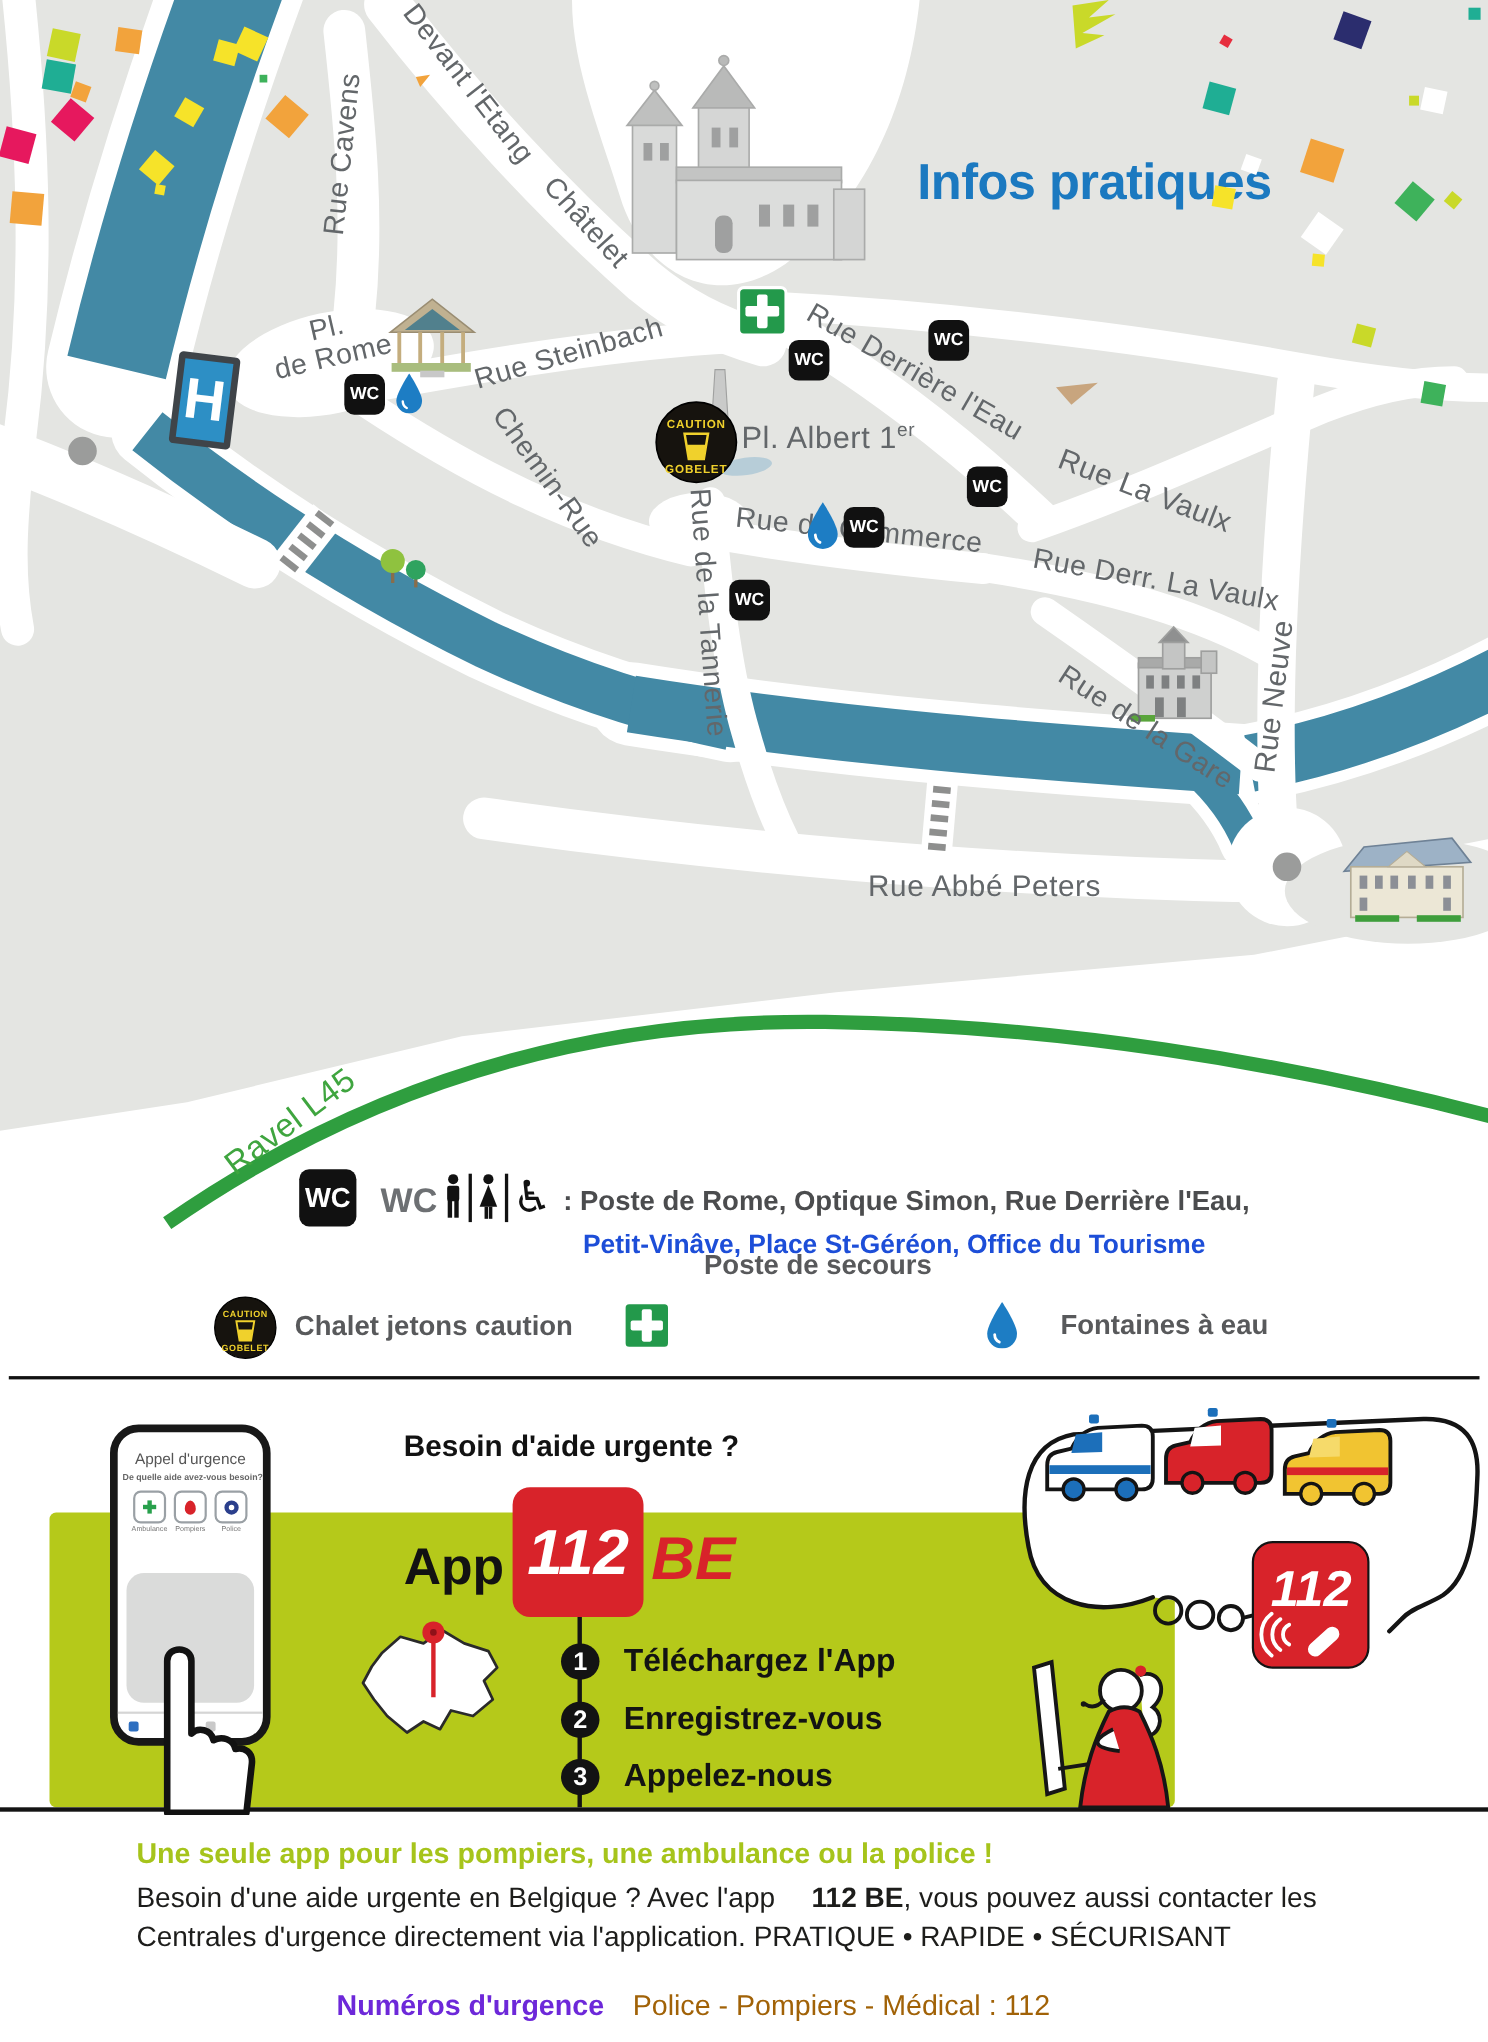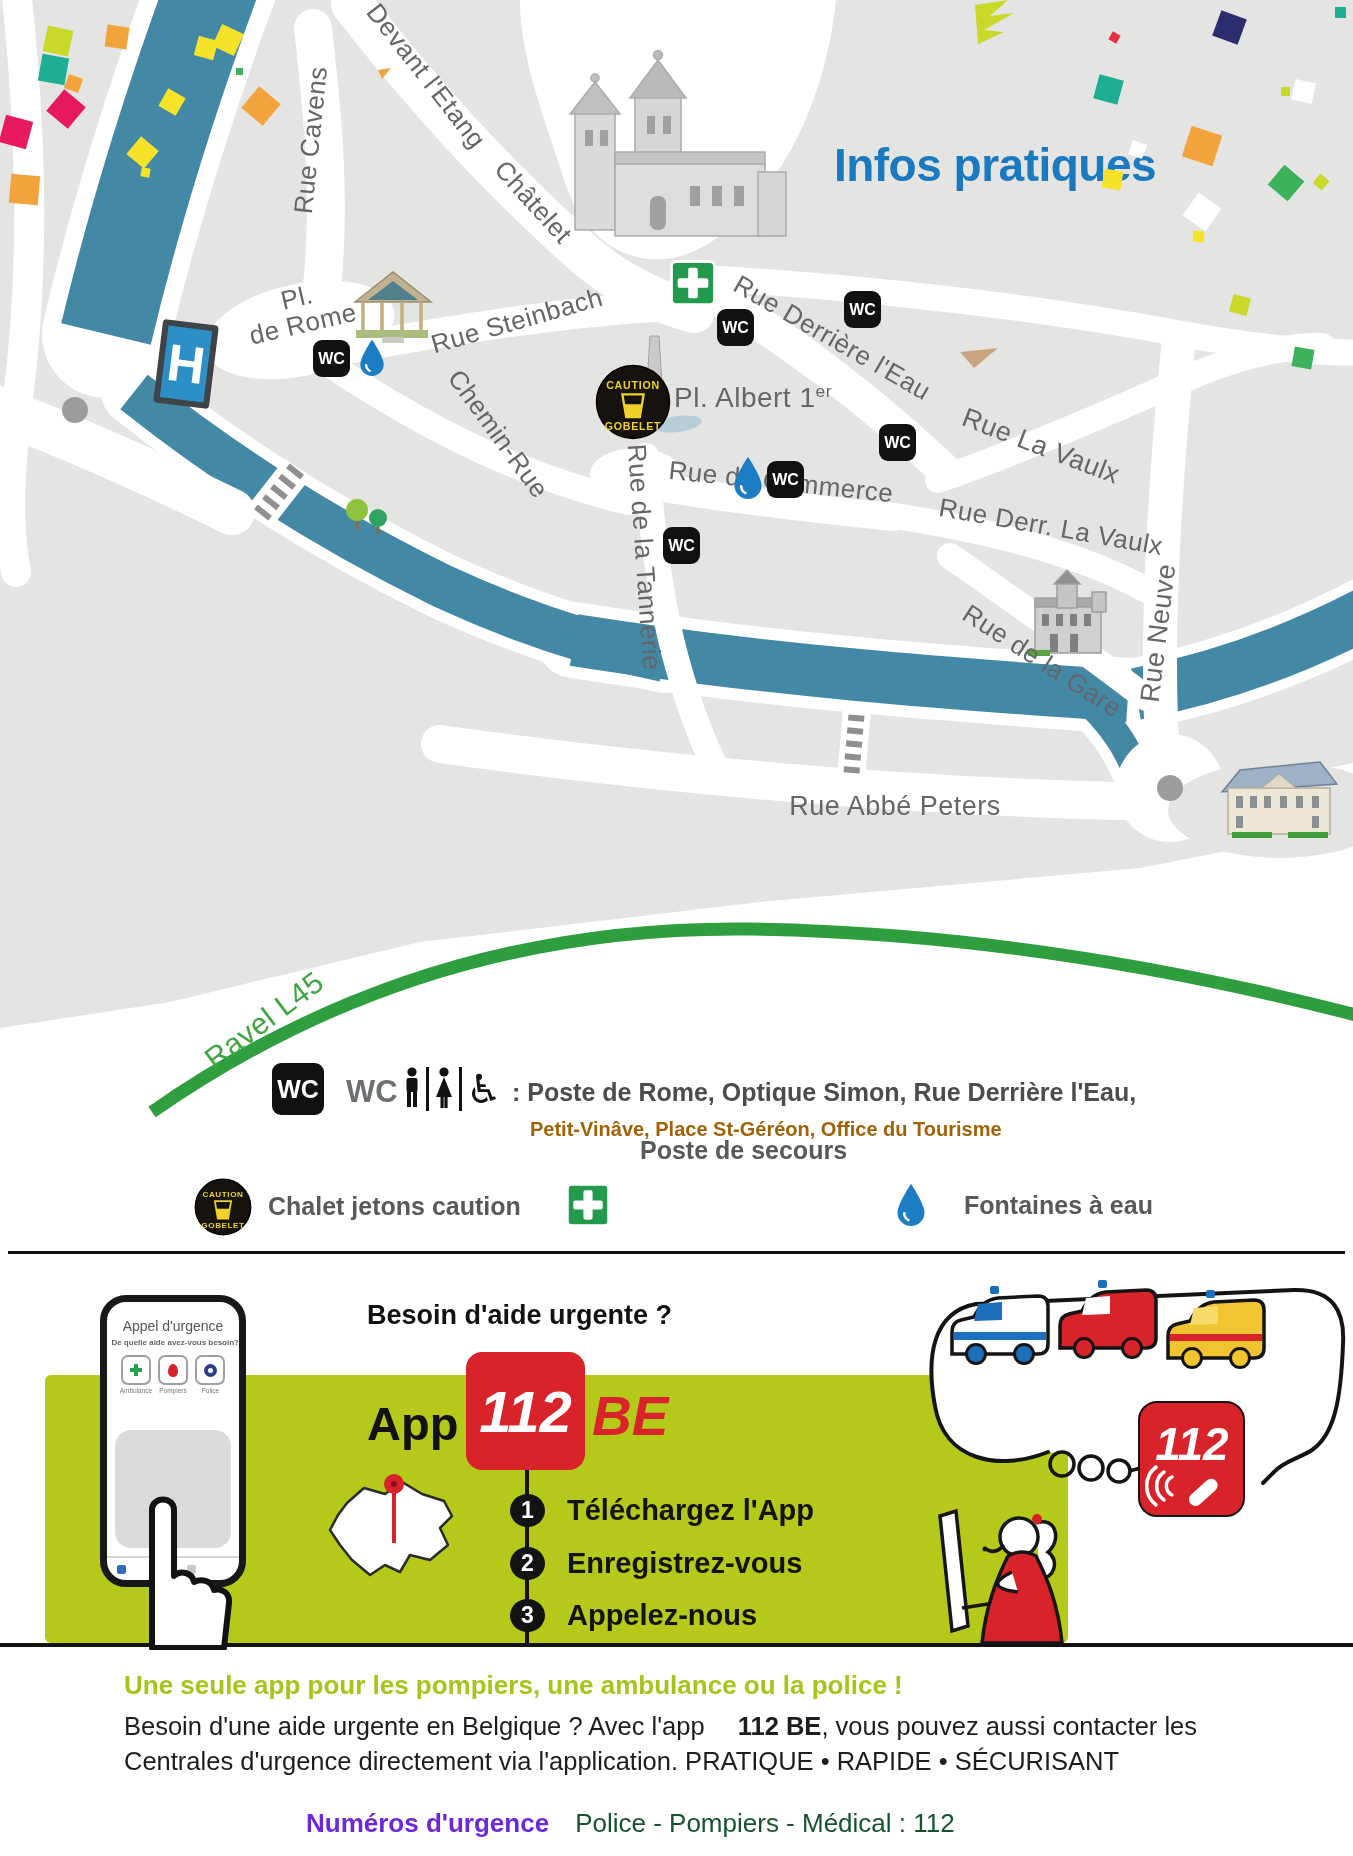--- a/index.html
+++ b/index.html
@@ -29,21 +29,21 @@
 
   .gobelet{position:absolute;z-index:4;}
 
   
   .legend-wc-badge{position:absolute;left:272px;top:1063px;width:52px;height:52px;font-size:25px;z-index:4;}
   .legend-wc-word{position:absolute;left:346px;top:1074px;font-size:31px;font-weight:bold;color:#6d7073;z-index:4;}
   .legend-wc-icons{position:absolute;left:402px;top:1066px;height:46px;display:flex;align-items:center;gap:4px;z-index:4;}
   .legend-wc-icons .bar{width:3px;height:44px;background:#111;}
   .legend-wc-icons .wheel{font-size:40px;line-height:44px;color:#111;font-family:"DejaVu Sans",sans-serif;}
   .legend-line1{position:absolute;left:512px;top:1078px;font-size:25px;font-weight:bold;color:#4b4c4e;z-index:4;}
-  .legend-line2{position:absolute;left:530px;top:1118px;font-size:20px;font-weight:bold;color:#a16207;z-index:4;}
+  .legend-line2{position:absolute;left:530px;top:1118px;font-size:24px;font-weight:bold;color:#1d4ed8;z-index:4;}
   .legend-item-label{position:absolute;font-size:25px;font-weight:bold;color:#58595b;z-index:4;}
   .divider{position:absolute;left:8px;top:1251px;width:1337px;height:3px;background:#111;z-index:5;}
 
   
   .green-band{position:absolute;left:45px;top:1375px;width:1023px;height:268px;background:#b5c91a;border-radius:6px;z-index:1;}
   .banner-heading{position:absolute;left:367px;top:1300px;font-size:27px;font-weight:bold;color:#121212;z-index:4;}
   .app-word{position:absolute;left:367px;top:1396px;font-size:47px;font-weight:bold;color:#121212;z-index:4;}
   .app-square{position:absolute;left:466px;top:1352px;width:119px;height:118px;background:#d8232a;border-radius:16px;
       display:flex;align-items:center;justify-content:center;z-index:4;}
   .app-square span{color:#fff;font-size:58px;font-weight:bold;font-style:italic;}
@@ -79,21 +79,21 @@
   #banner-art{z-index:4;}
   #belgium{z-index:4;}
 
   
   .tagline{position:absolute;left:124px;top:1670px;font-size:26px;font-weight:bold;color:#a6c41b;z-index:2;}
   .body1{position:absolute;left:124px;top:1712px;font-size:25.5px;color:#1d1d1b;z-index:2;}
   .body1 b{font-weight:bold;margin-left:26px;}
   .body2{position:absolute;left:124px;top:1747px;font-size:25.5px;color:#1d1d1b;z-index:2;}
   .numbers{position:absolute;left:306px;top:1808px;font-size:26px;z-index:2;}
   .numbers .lbl{font-weight:bold;color:#6d28d9;margin-right:26px;}
-  .numbers .val{color:#14532d;}
+  .numbers .val{color:#a16207;}
 </style>
 </head>
 <body>
 
 <div class="page">
 
   <svg id="map-base" width="1353" height="1253" viewBox="0 0 1353 1253">
 
     <path fill="#e4e5e2" d="M0,0 H1353 V826 L1140,868 760,902 420,942 170,1002 0,1028 Z"></path>
 

